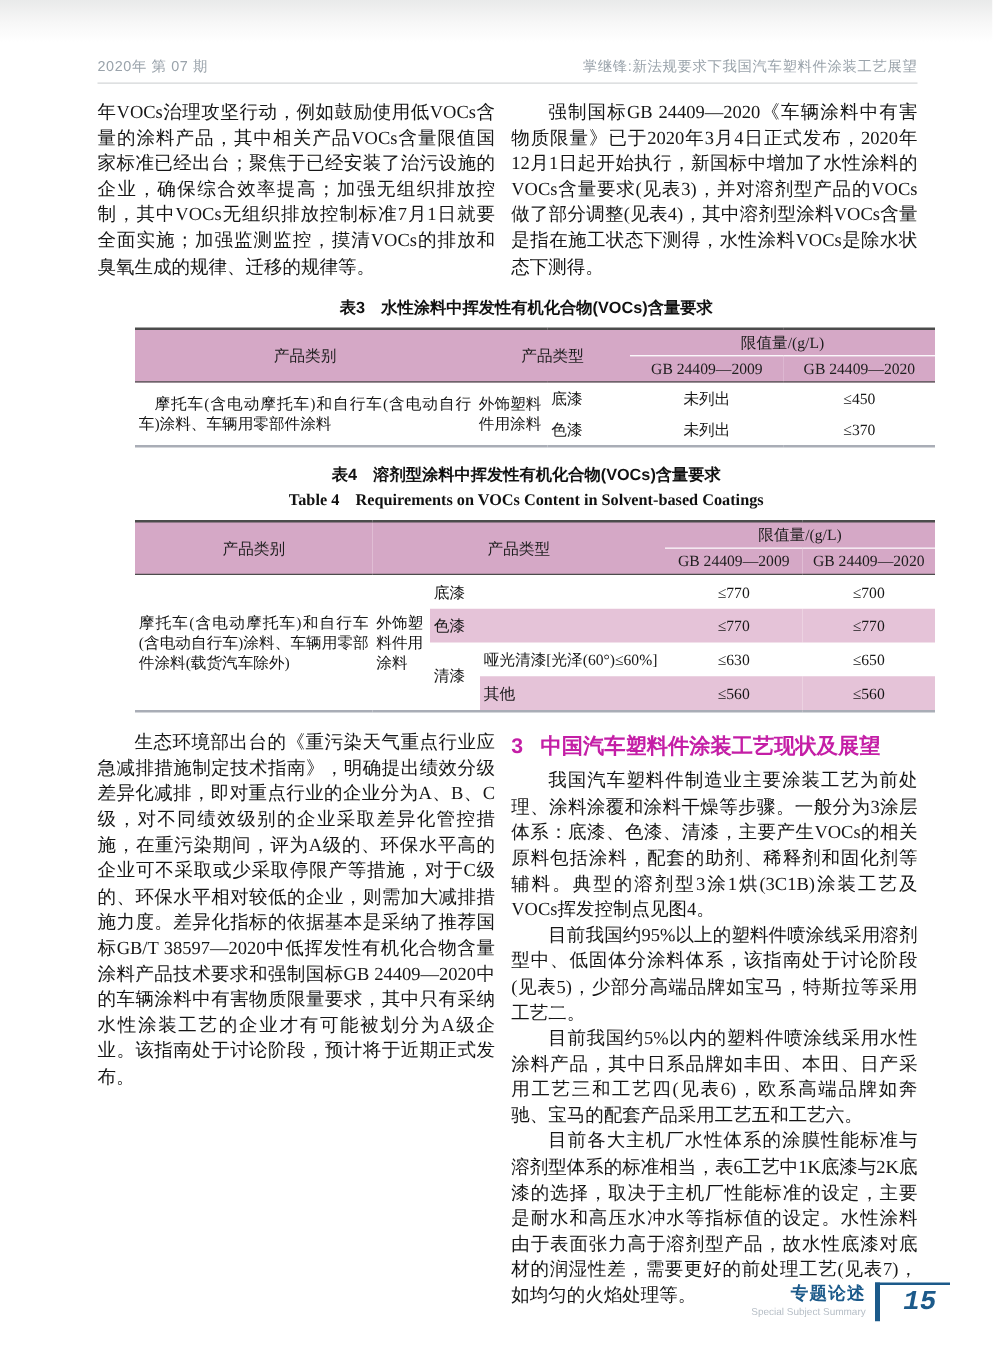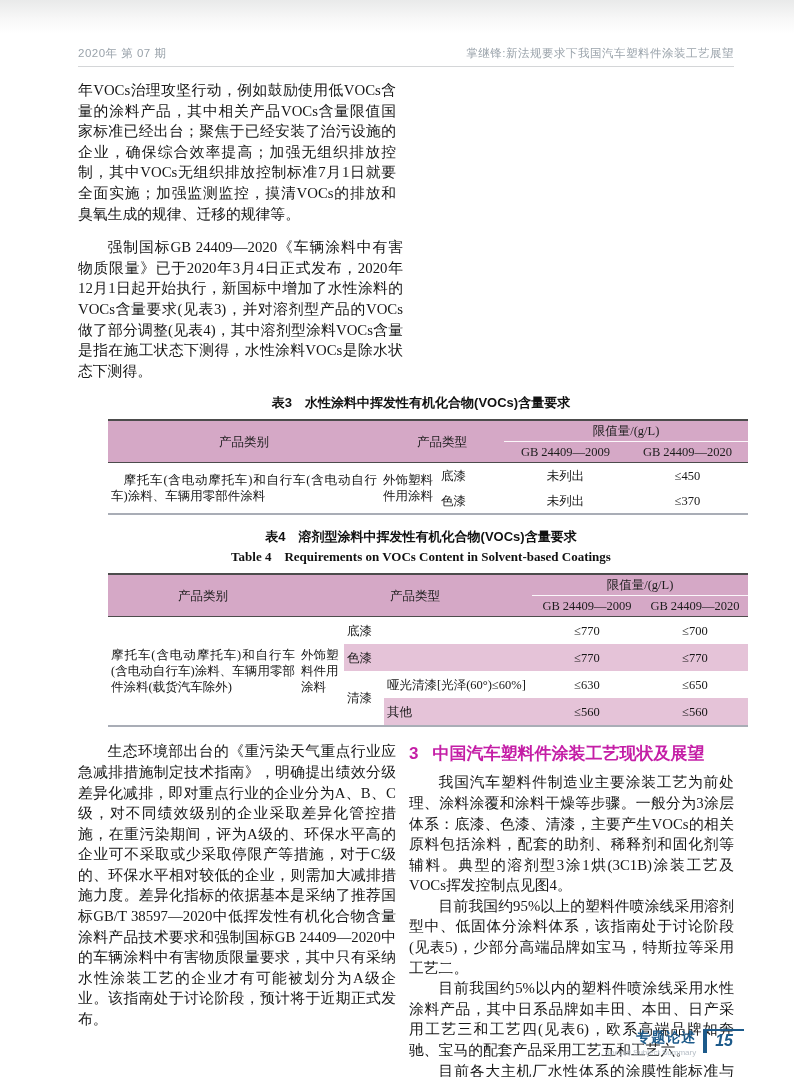--- a/index.html
+++ b/index.html
@@ -15,21 +15,21 @@
   .running-head{
     display:flex;justify-content:space-between;align-items:flex-end;
     padding-top:46px;padding-bottom:5px;
     border-bottom:1px solid #d4d6d8;
     font-family:"Liberation Sans","DejaVu Sans",sans-serif;
     font-size:11.5px;color:#9aa3ab;letter-spacing:.5px;
   }
   .cols{display:flex;gap:13px;}
   .col-l{width:318px;}
   .col-r{width:325px;}
-  .top-cols{margin-top:13px;flex-direction:column;}
+  .top-cols{margin-top:13px;}
   .para{
     margin:0;font-size:14.8px;line-height:20.6px;
     text-align:justify;text-indent:2em;color:#161616;
   }
   .para.noindent{text-indent:0;}
   .para + .para{margin-top:0;}
   
   .table-block{margin-top:13px;margin-left:30px;}
   .tbl-title-cn{
     text-align:center;font-family:"Liberation Sans","DejaVu Sans",sans-serif;
@@ -66,37 +66,37 @@
     font-size:13px;color:#ae189b;letter-spacing:.2px;
   }
   .bottom-cols{margin-top:14px;}
   .sec-heading{
     display:flex;align-items:baseline;gap:14px;
     margin:1px 0 7px 0;
     font-family:"Liberation Sans","DejaVu Sans",sans-serif;
     font-weight:bold;font-size:17px;color:#c41ea6;
   }
   .footer{
-    position:absolute;right:50px;bottom:20px;
+    position:absolute;right:34px;bottom:20px;
     display:flex;align-items:flex-start;gap:7px;
   }
   .footer-labels{text-align:right;}
   .footer-cn{
     font-family:"Liberation Sans","DejaVu Sans",sans-serif;
     font-weight:bold;font-size:14px;color:#1c5a8a;letter-spacing:1px;
   }
   .footer-en{
     font-family:"Liberation Sans","DejaVu Sans",sans-serif;
     font-size:8px;color:#b6bec6;margin-top:1px;
   }
   .footer-pageno{
     border-top:2px solid #1c5a8a;border-left:4px solid #1c5a8a;
-    padding:1px 11px 3px 8px;
-    font-family:Liberation Sans, sans-serif;
-    font-weight:bold;font-style:italic;font-size:16px;color:#1c5a8a;
+    padding:1px 11px 3px 19px;
+    font-family:Liberation Mono, monospace;
+    font-weight:bold;font-style:italic;font-size:22px;color:#1c5a8a;
   }
 </style>
 </head>
 <body>
 
 <div class="page">
   <div class="content">
 
     <div class="running-head">
       <span>2020年 第 07 期</span>

